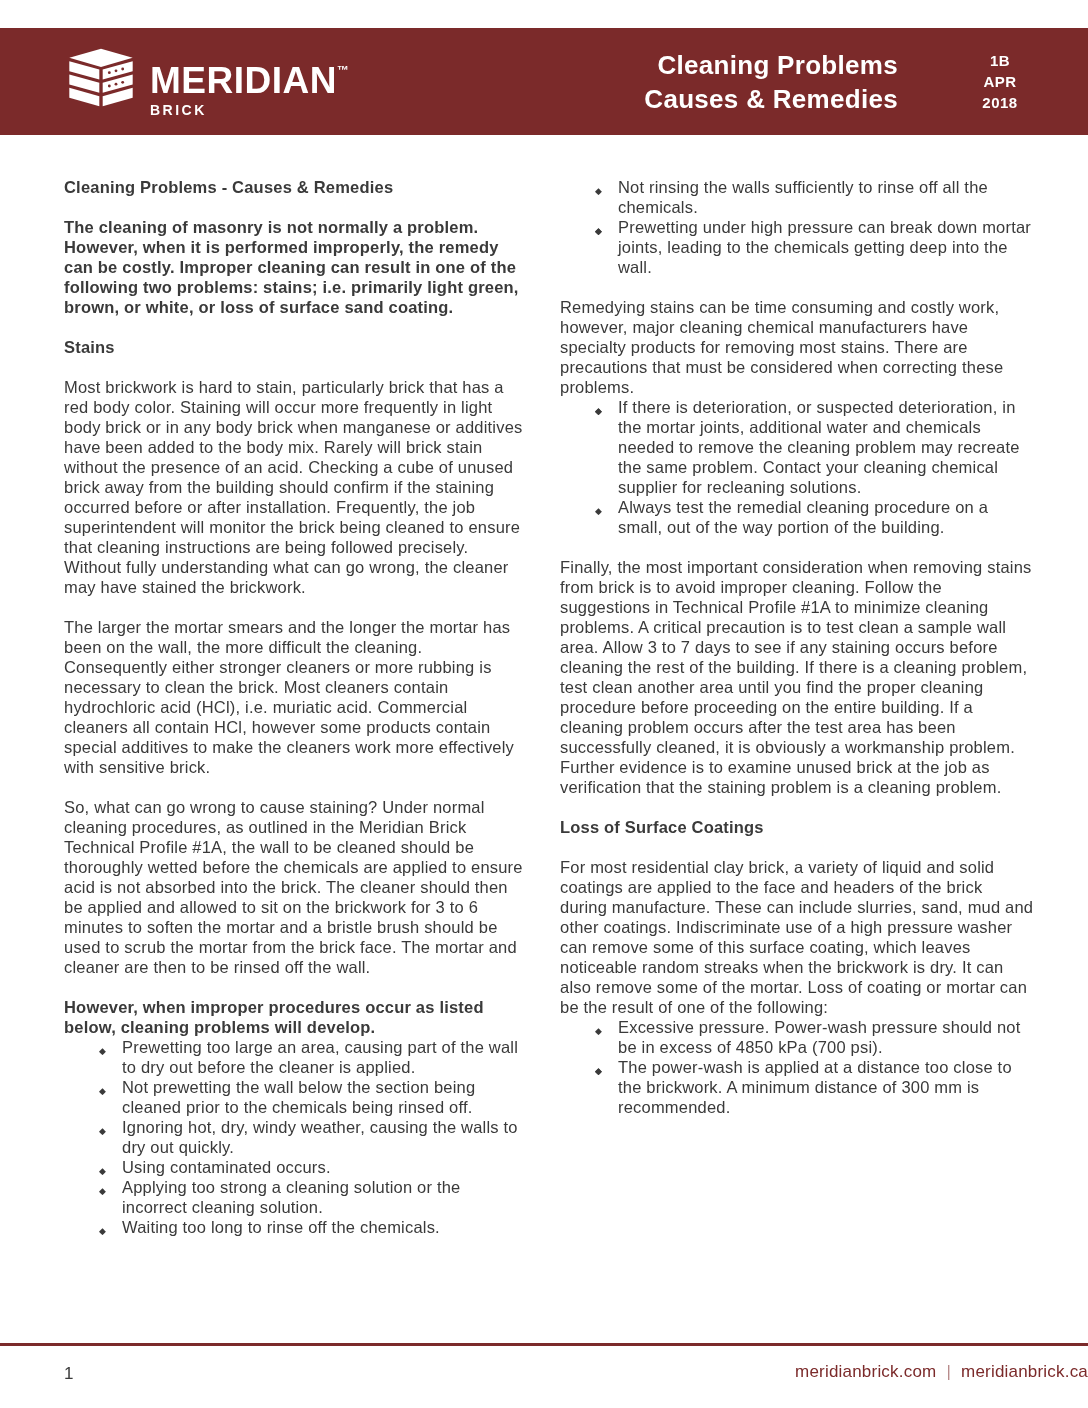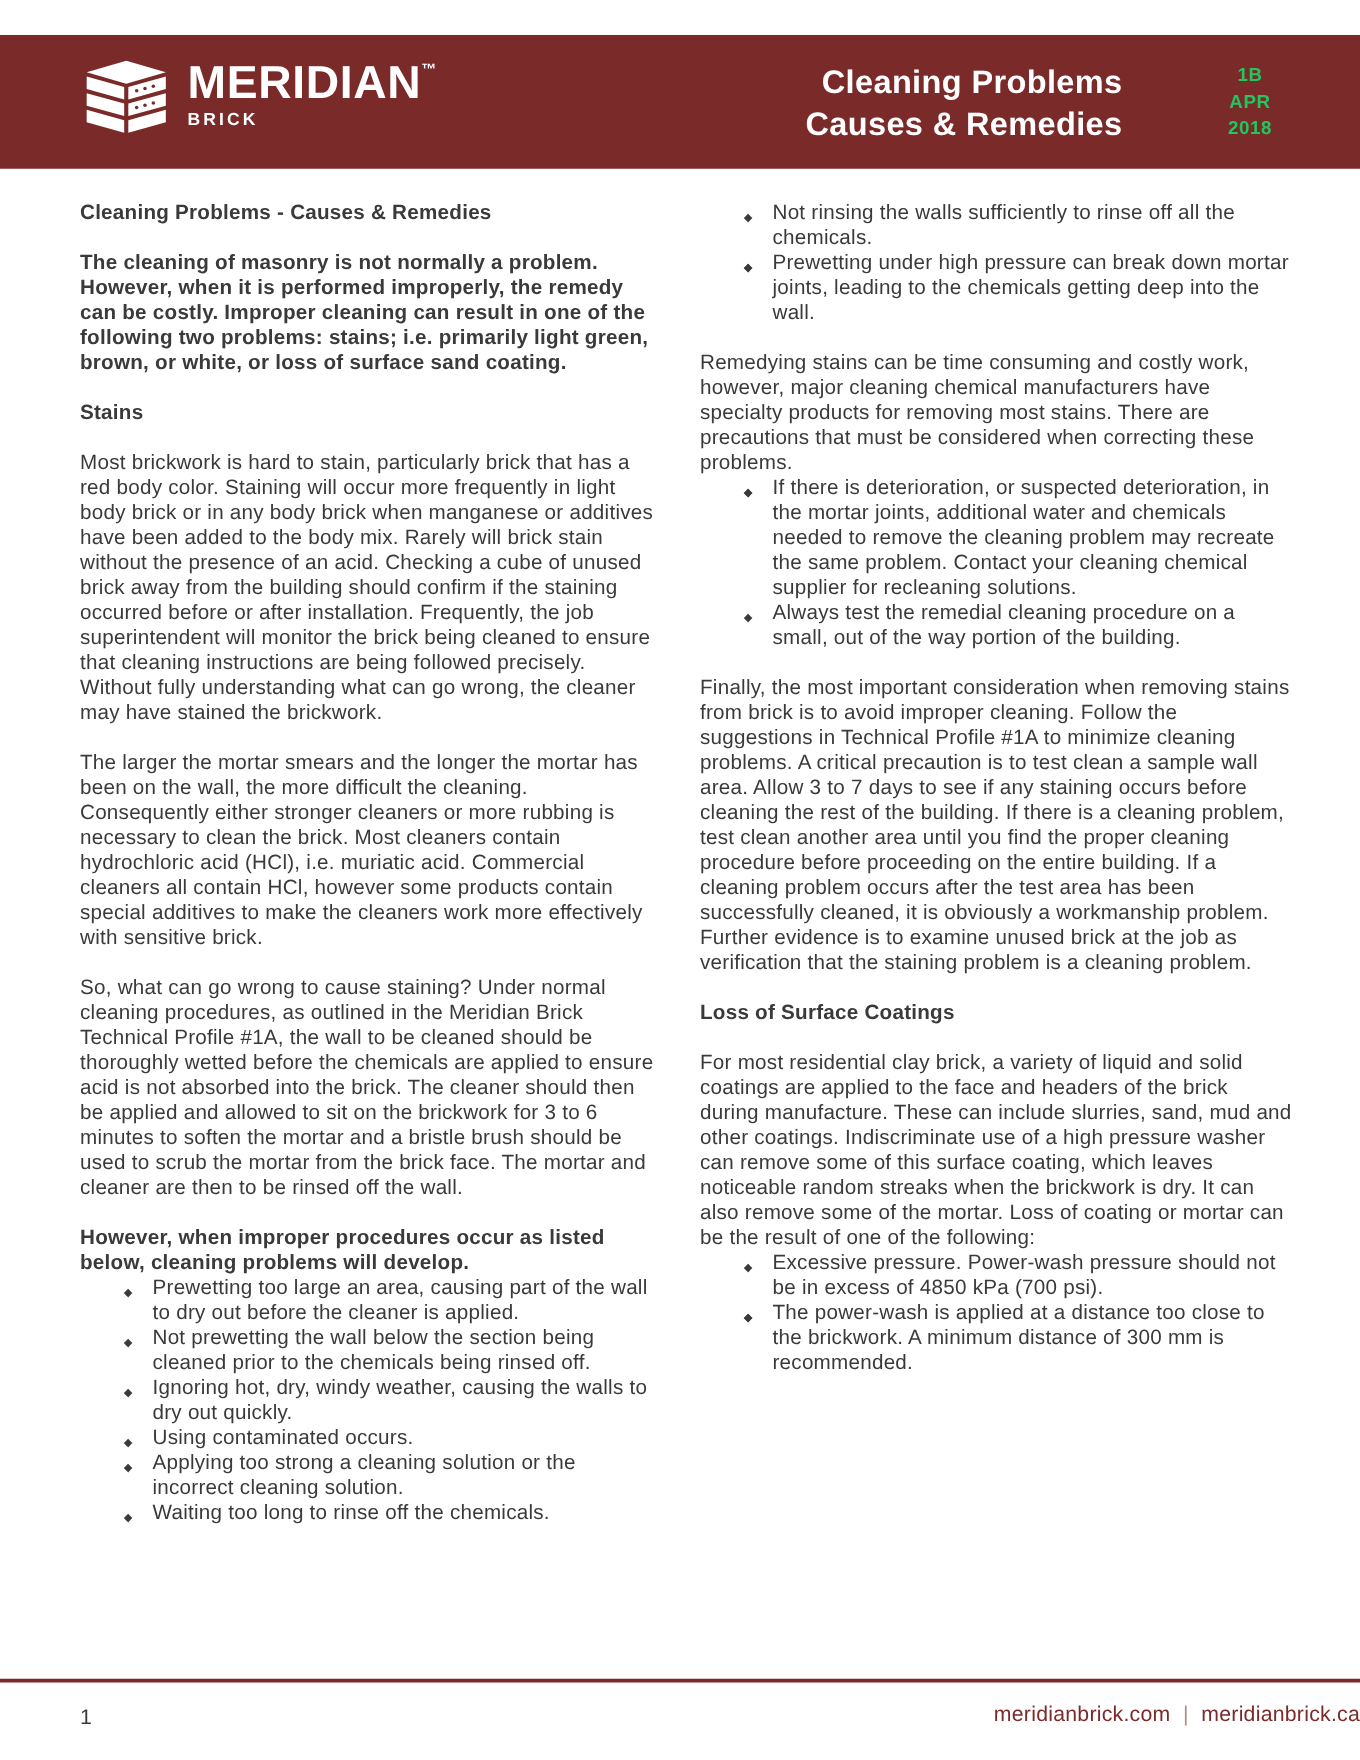--- a/index.html
+++ b/index.html
@@ -23,40 +23,40 @@
   
   .band {
     position: absolute;
     top: 28px; left: 0; right: 0;
     height: 107px;
     background: var(--accent);
     display: flex;
     align-items: center;
     padding: 0 56px 0 64px;
   }
-  .logo { display: flex; align-items: flex-start; }
+  .logo { display: flex; align-items: flex-end; }
   .logo-icon { width: 74px; height: 70px; margin-right: 12px; }
   .logo-text { color: #ffffff; line-height: 1; }
   .logo-brand { font-size: 37px; font-weight: bold; letter-spacing: 0.5px; }
   .logo-brand .tm { font-size: 12px; vertical-align: top; position: relative; top: 2px; font-weight: bold; }
   .logo-sub { font-size: 14px; font-weight: bold; letter-spacing: 2.5px; margin-top: 4px; }
   .header-title {
     margin-left: auto;
     text-align: right;
     color: #ffffff;
     font-weight: bold;
     font-size: 26px;
     line-height: 34px;
     letter-spacing: 0.3px;
   }
   .header-date {
     width: 64px;
     margin-left: 70px;
     text-align: center;
-    color: #22c55e;
+    color: #ffffff;
     font-weight: bold;
     font-size: 15px;
     line-height: 21px;
     letter-spacing: 0.5px;
   }
 
   
   .columns {
     position: absolute;
     top: 160px;
@@ -64,20 +64,21 @@
     right: 54px;
     display: grid;
     grid-template-columns: 460px 474px;
     column-gap: 36px;
   }
   .col {
     font-size: 16.5px;
     line-height: 20px;
     letter-spacing: 0.2px;
     color: var(--text);
+    margin-top: 17px;
   }
   .block { margin: 0 0 20px 0; }
   .block.tight { margin-bottom: 0; }
   h3.block { font-size: 16.5px; font-weight: bold; }
   .lead { font-weight: bold; }
   .list { margin: 0 0 20px 0; }
   .li { position: relative; padding-left: 58px; }
   .bullet {
     position: absolute;
     left: 35px;

